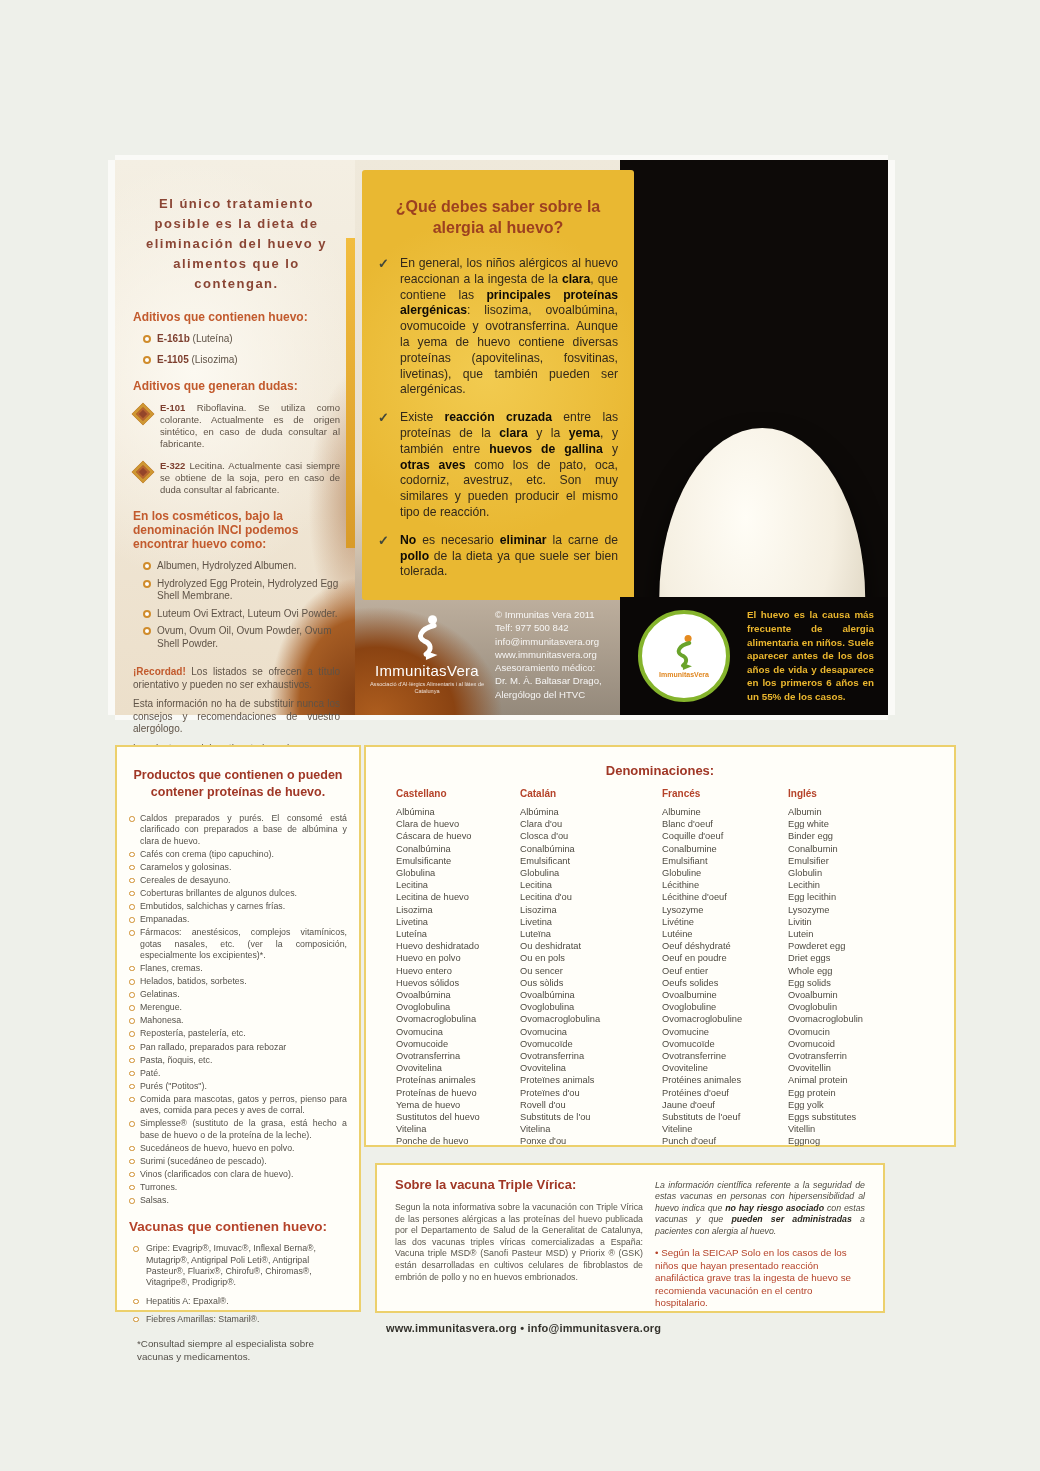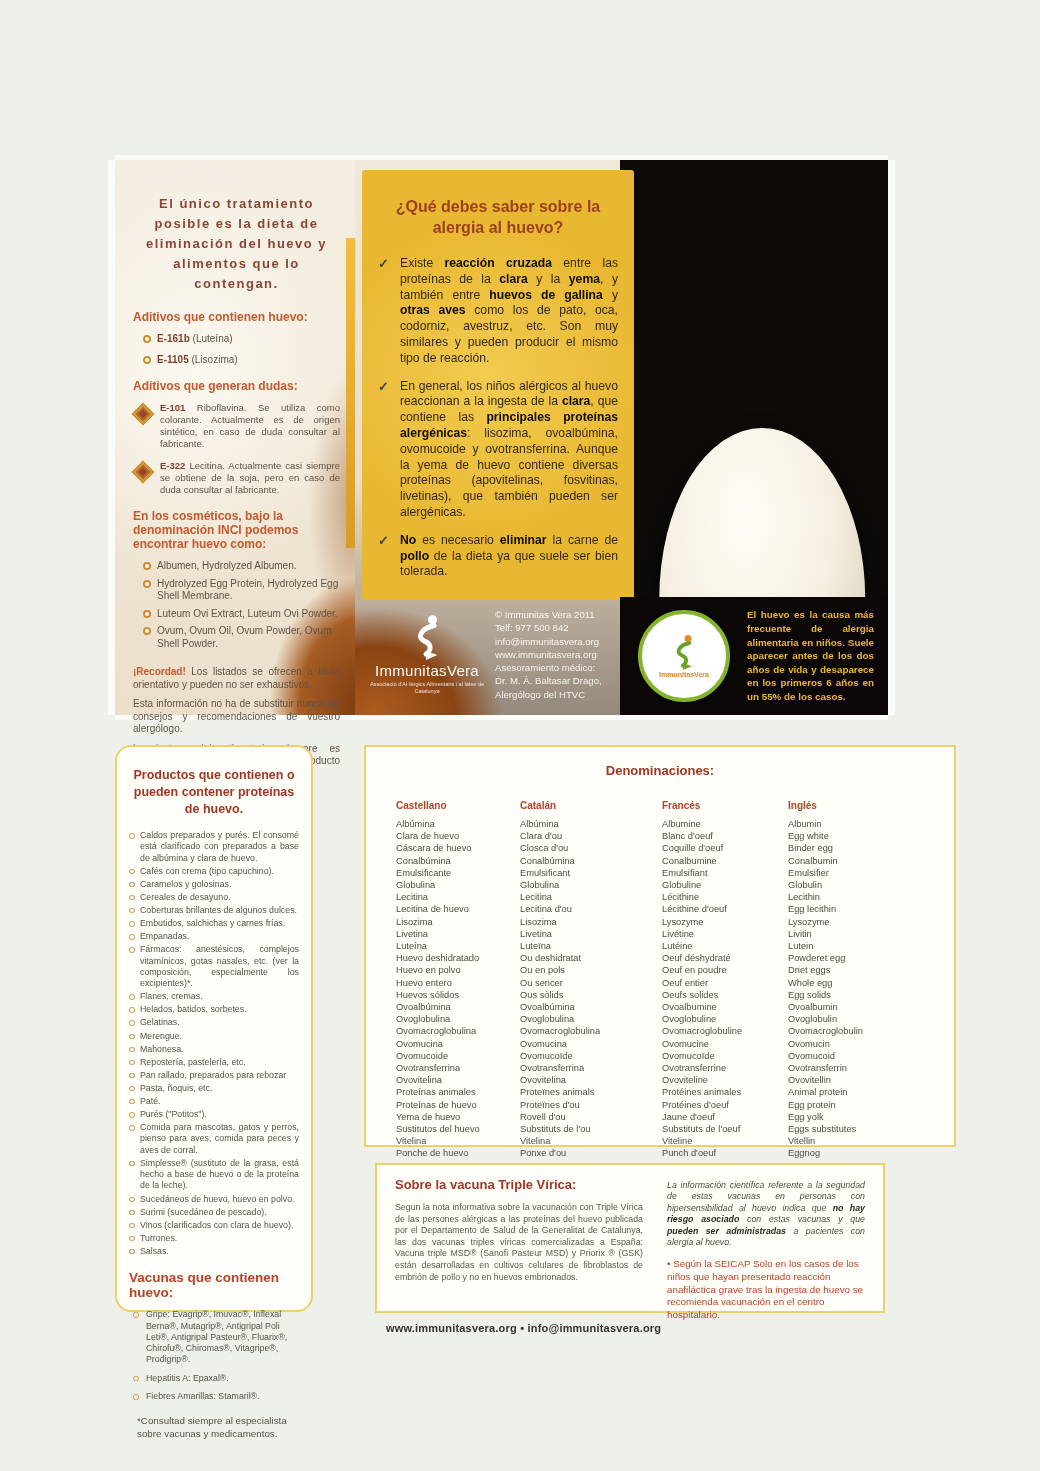--- a/index.html
+++ b/index.html
@@ -74,39 +74,39 @@
   .cover-footer{position:absolute;left:0;bottom:0;width:100%;height:118px;background:#0a0706;
       display:flex;align-items:center;gap:17px;box-sizing:border-box;padding:0 14px 0 18px;z-index:4;}
   .badge{width:84px;height:84px;flex:none;background:#fff;border:4px solid #85b42c;border-radius:50%;
       display:flex;flex-direction:column;align-items:center;justify-content:center;}
   .badge svg{height:36px;}
   .badge-name{font-size:7px;font-weight:bold;color:#e0861f;margin-top:1px;}
   .cover-note{margin:0;font-size:9.8px;font-weight:bold;color:#eab62e;line-height:13.6px;text-align:justify;}
 
   
   .box{position:absolute;background:#fffef9;border:2px solid #ecd06c;box-sizing:border-box;}
-  .box-products{left:115px;top:745px;width:198px;height:567px;padding:14px 12px 0;border-radius:16px;}
+  .box-products{left:115px;top:745px;width:246px;height:567px;padding:14px 12px 0;}
   .bp-title{font-size:12.5px;font-weight:bold;color:#a03726;text-align:center;line-height:17px;margin:6px 2px 12px;}
   .plist{list-style:none;margin:0;padding:0;}
   .plist li{position:relative;padding-left:11px;font-size:8.8px;line-height:11.3px;color:#55514a;
       margin-bottom:1.8px;text-align:justify;}
   .plist li::before{content:'';position:absolute;left:0;top:3px;width:3.5px;height:3.5px;border-radius:50%;
       background:#fff;border:1.6px solid #cf8f2e;}
   .vac-title{font-size:13.5px;font-weight:bold;color:#b5432a;margin:13px 0 9px;}
   .vlist li{padding-left:17px;margin-bottom:7px;text-align:left;}
   .vlist li::before{left:4px;}
   .footnote{font-size:9.8px;color:#55514a;line-height:13px;margin:12px 0 0 8px;}
 
   .box-denoms{left:364px;top:745px;width:592px;height:402px;padding:12px 16px;}
   .den-title{font-size:13px;font-weight:bold;color:#a03726;text-align:center;margin:4px 0 10px;}
   .den-head,.den-row{display:grid;grid-template-columns:124px 142px 126px 1fr;padding-left:14px;}
-  .den-head span{font-size:10px;font-weight:bold;color:#b5432a;margin-bottom:7px;margin-top:12px;}
+  .den-head span{font-size:10px;font-weight:bold;color:#b5432a;margin-bottom:7px;}
   .den-row span{font-size:9.3px;line-height:12.2px;color:#4f4b42;}
 
-  .box-triple{left:375px;top:1163px;width:510px;height:150px;padding:12px 18px;display:flex;gap:24px;}
+  .box-triple{left:375px;top:1163px;width:510px;height:150px;padding:12px 18px;display:flex;gap:12px;}
   .tv-left{width:248px;flex:none;}
   .tv-h{font-size:13px;font-weight:bold;color:#a03726;margin:0 0 10px;}
   .tv-body{font-size:8.8px;line-height:11.6px;color:#5a564c;text-align:justify;margin:0;}
   .tv-right{flex:1;padding-top:3px;}
   .tv-info{font-style:italic;font-size:8.8px;line-height:11.4px;color:#4f4b42;text-align:justify;margin:0 0 10px;}
   .tv-info b{color:#2b2820;}
   .tv-seicap{font-size:9.8px;line-height:12.6px;color:#b5432a;margin:0;}
 
   .page-footer{position:absolute;left:386px;top:1322px;font-size:11px;font-weight:bold;
       color:#34322c;letter-spacing:.2px;}
@@ -148,25 +148,25 @@
         <p>La lectura del etiquetado siempre es necesaria, aunque consideremos un producto “seguro”.</p>
       </div>
   </div>
 
   <div class="p-mid">
     <div class="yellow-box">
       <h2 class="yb-head">¿Qué debes saber sobre la alergia al huevo?</h2>
       <div>
           <div class="check-item">
           <span class="check-icon"></span>
-          <p>Existe <b>reacción cruzada</b> entre las proteínas de la <b>clara</b> y la <b>yema</b>, y también entre <b>huevos de gallina</b> y <b>otras aves</b> como los de pato, oca, codorniz, avestruz, etc. Son muy similares y pueden producir el mismo tipo de reacción.</p>
+          <p>En general, los niños alérgicos al huevo reaccionan a la ingesta de la <b>clara</b>, que contiene las <b>principales proteínas alergénicas</b>: lisozima, ovoalbúmina, ovomucoide y ovotransferrina. Aunque la yema de huevo contiene diversas proteínas (apovitelinas, fosvitinas, livetinas), que también pueden ser alergénicas.</p>
         </div>
           <div class="check-item">
           <span class="check-icon"></span>
-          <p>En general, los niños alérgicos al huevo reaccionan a la ingesta de la <b>clara</b>, que contiene las <b>principales proteínas alergénicas</b>: lisozima, ovoalbúmina, ovomucoide y ovotransferrina. Aunque la yema de huevo contiene diversas proteínas (apovitelinas, fosvitinas, livetinas), que también pueden ser alergénicas.</p>
+          <p>Existe <b>reacción cruzada</b> entre las proteínas de la <b>clara</b> y la <b>yema</b>, y también entre <b>huevos de gallina</b> y <b>otras aves</b> como los de pato, oca, codorniz, avestruz, etc. Son muy similares y pueden producir el mismo tipo de reacción.</p>
         </div>
           <div class="check-item">
           <span class="check-icon"></span>
           <p><b>No</b> es necesario <b>eliminar</b> la carne de <b>pollo</b> de la dieta ya que suele ser bien tolerada.</p>
         </div>
         </div>
     </div>
     <div class="mid-footer">
       <div class="logo-block">
         <svg viewBox="0 0 36 56">

